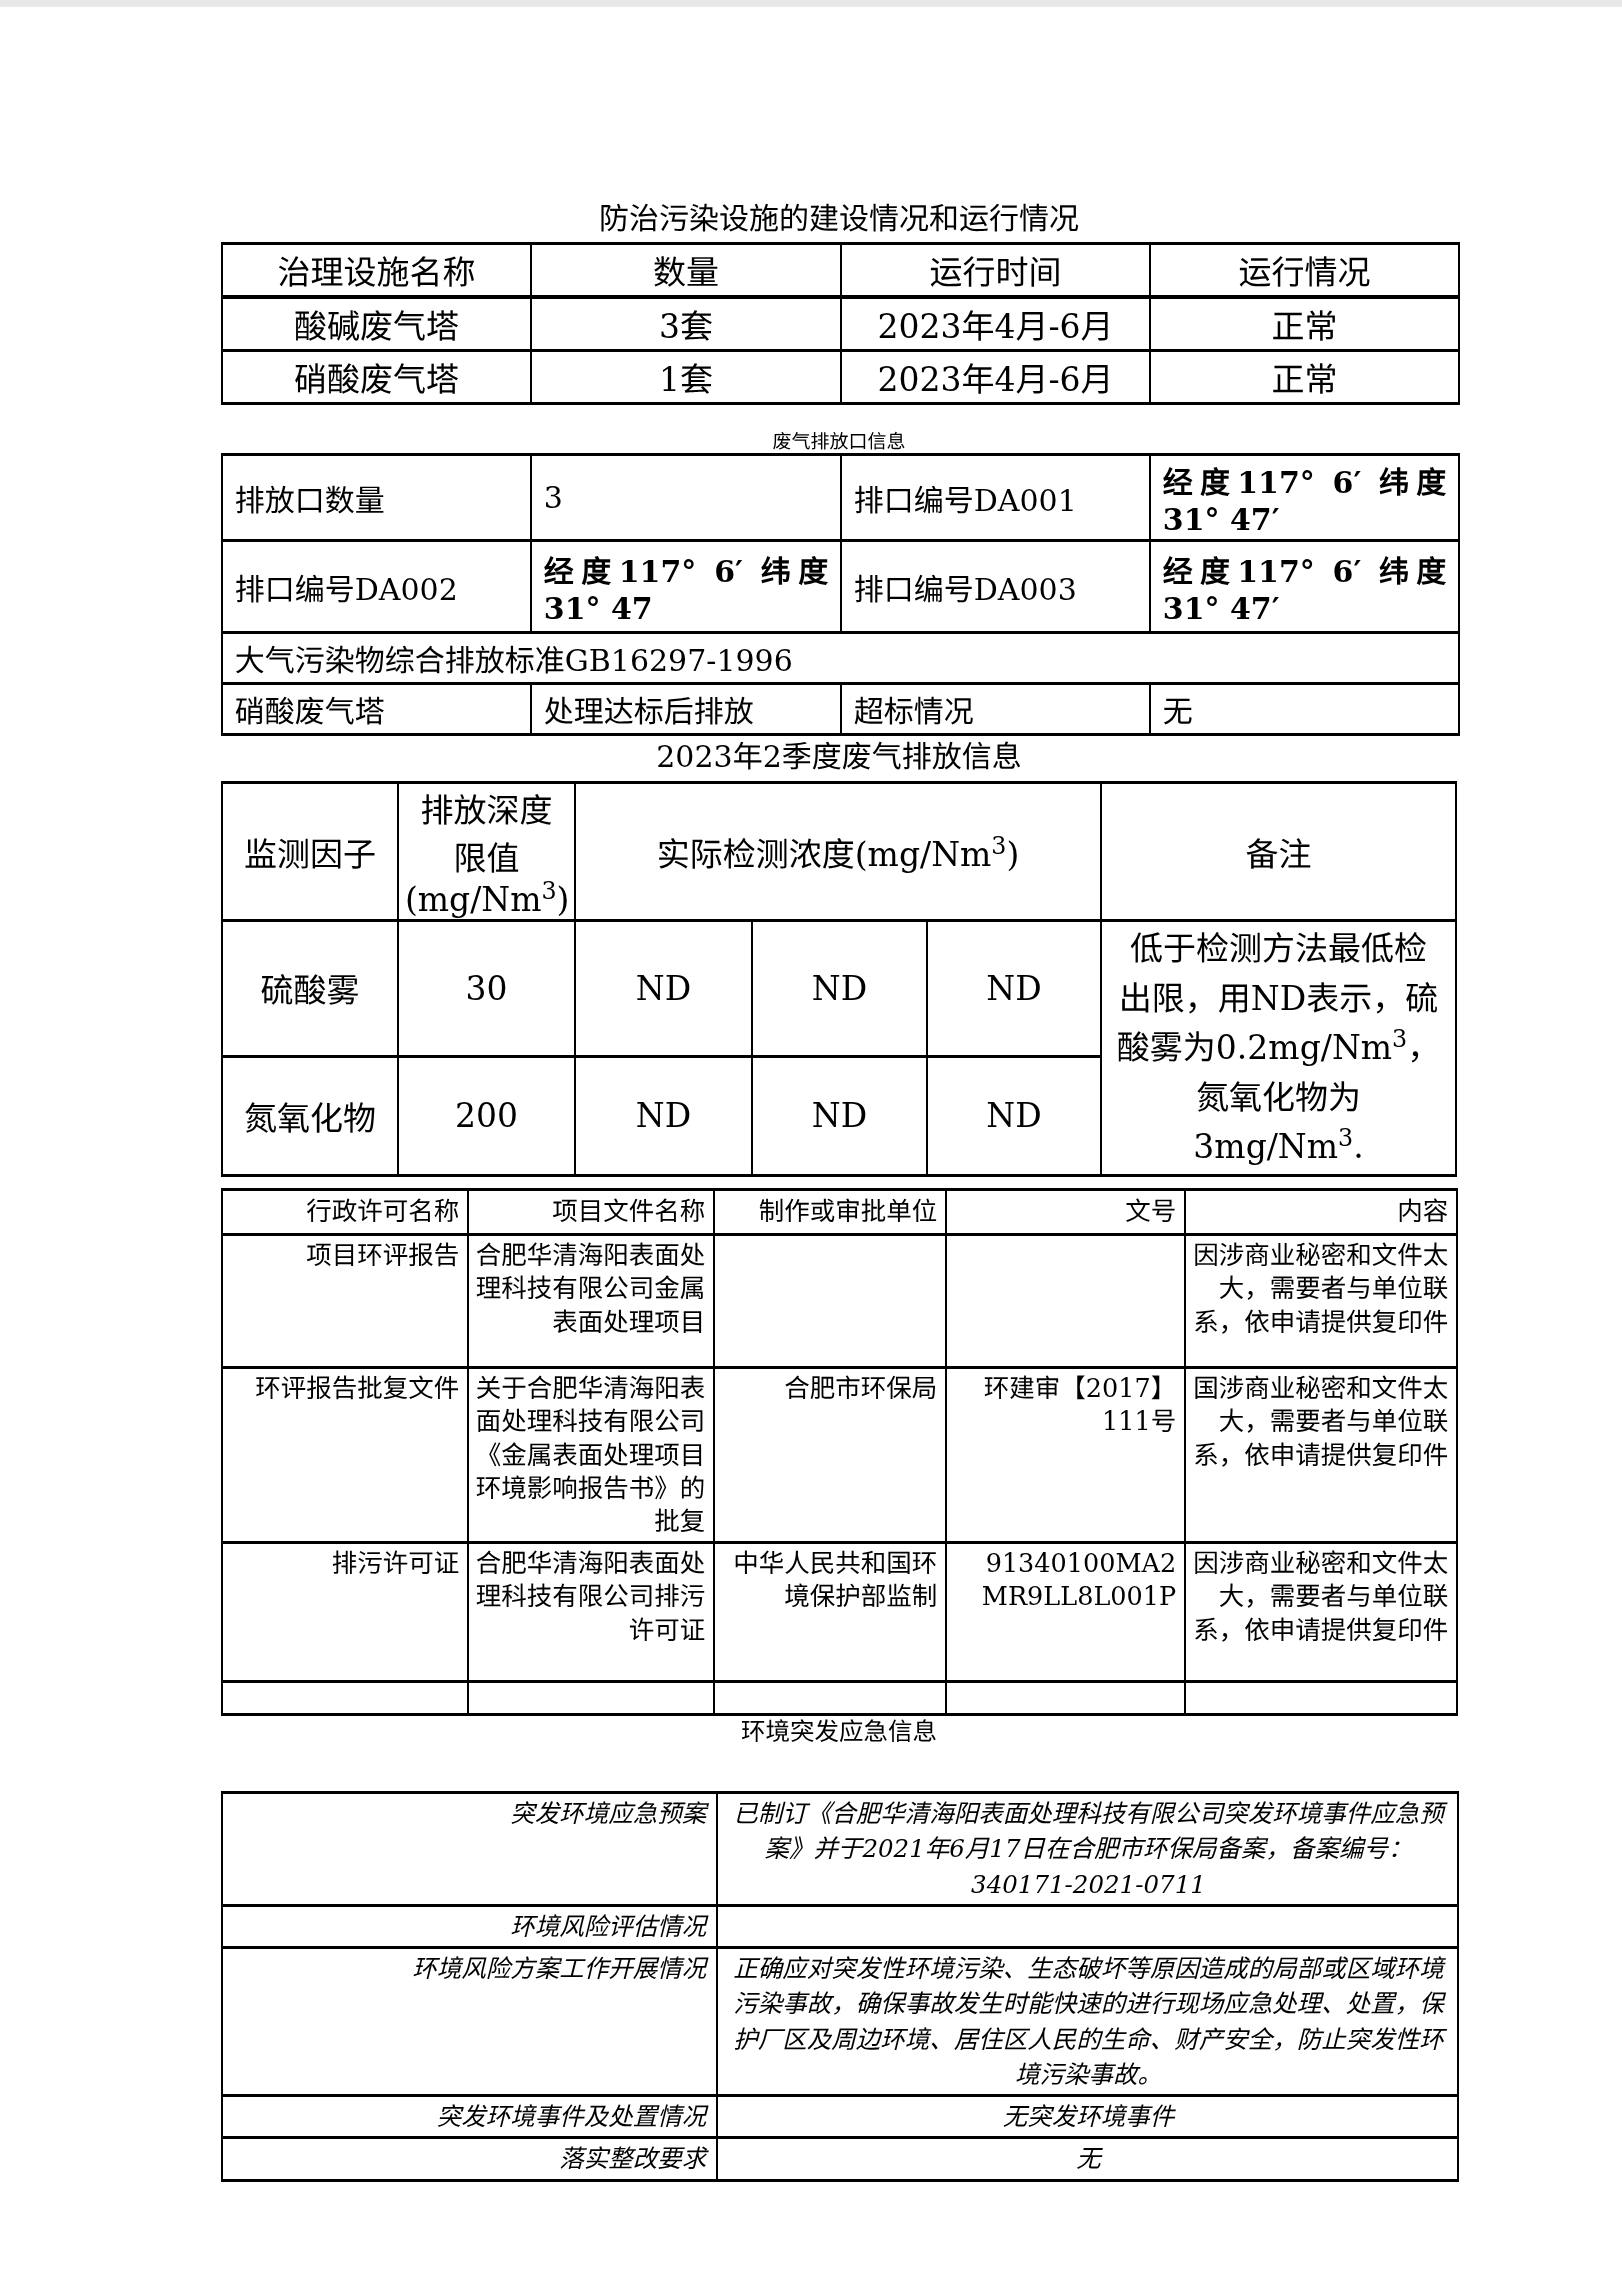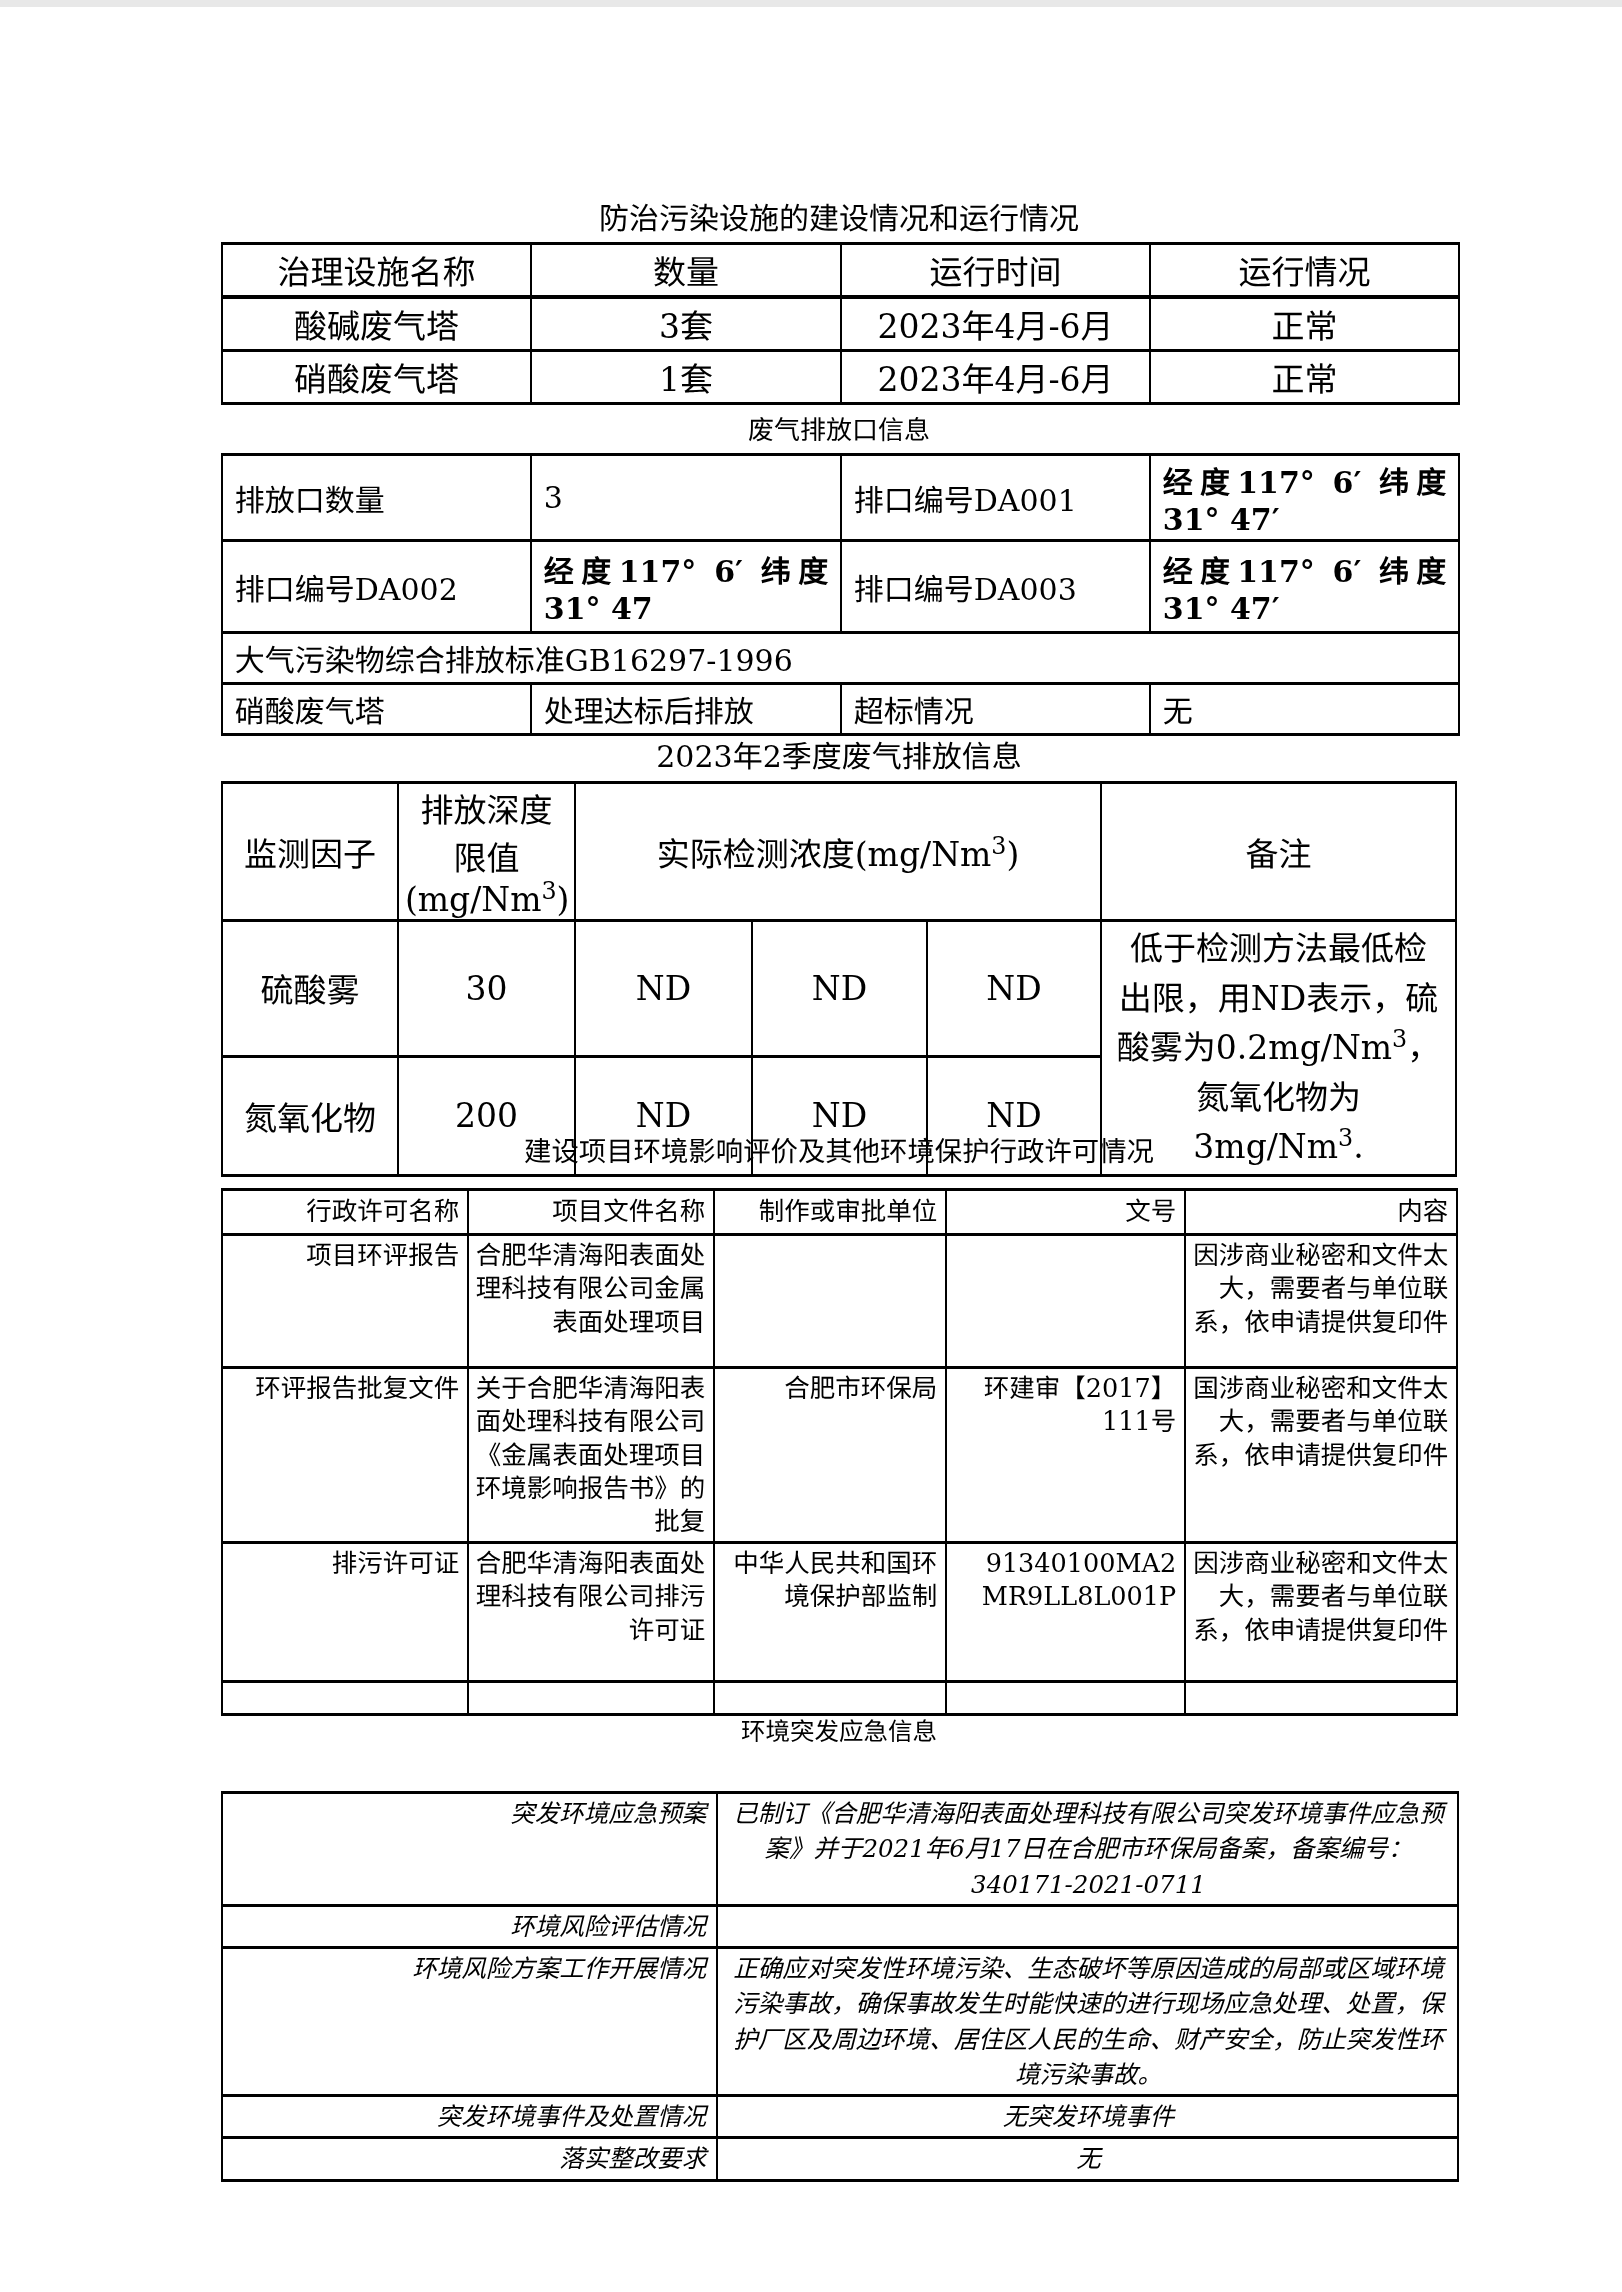--- a/index.html
+++ b/index.html
@@ -4,21 +4,21 @@
 <style>
   html,body { margin:0; padding:0; background:#e8e8e8; }
   .page {
     position:relative; width:1622px; height:2293px; margin:7px auto;
     background:#ffffff; color:#000;
     font-family:"DejaVu Serif","Liberation Serif",serif;
   }
   .abs { position:absolute; left:221px; width:1236px; }
   .title { text-align:center; line-height:1.3; }
   .t-s1 { top:192px; font-size:30px; }
-  .t-s2 { top:407px; font-size:26px; }
+  .t-s2 { top:422px; font-size:19px; }
   .t-s3 { top:730px; font-size:30px; }
   .t-s4 { top:1127px; font-size:27.4px; }
   .t-s5 { top:1709px; font-size:24.5px; }
 
   table.tbl { border-collapse:collapse; table-layout:fixed; width:1236px;
     border-top:3.9px solid #000; border-bottom:3.9px solid #000;
     border-left:2.9px solid #000; border-right:2.9px solid #000; }
   table.tbl td {
     border-left:2px solid #000; border-right:2px solid #000;
     border-top:3.9px solid #000; border-bottom:3.9px solid #000;
@@ -157,21 +157,20 @@
     <tr style="height:84px">
       <td>氮氧化物</td>
       <td>200</td>
       <td>ND</td>
       <td>ND</td>
       <td>ND</td>
     </tr>
   </tbody>
     </table>
 
-  <div class="abs title t-s4">建设项目环境影响评价及其他环境保护行政许可情况</div>
 
   <table class="tbl t4 abs p4">
     <colgroup>
         <col style="width:246px">
         <col style="width:246px">
         <col style="width:232px">
         <col style="width:239px">
         <col style="width:272px">
       </colgroup>
     <tbody>

